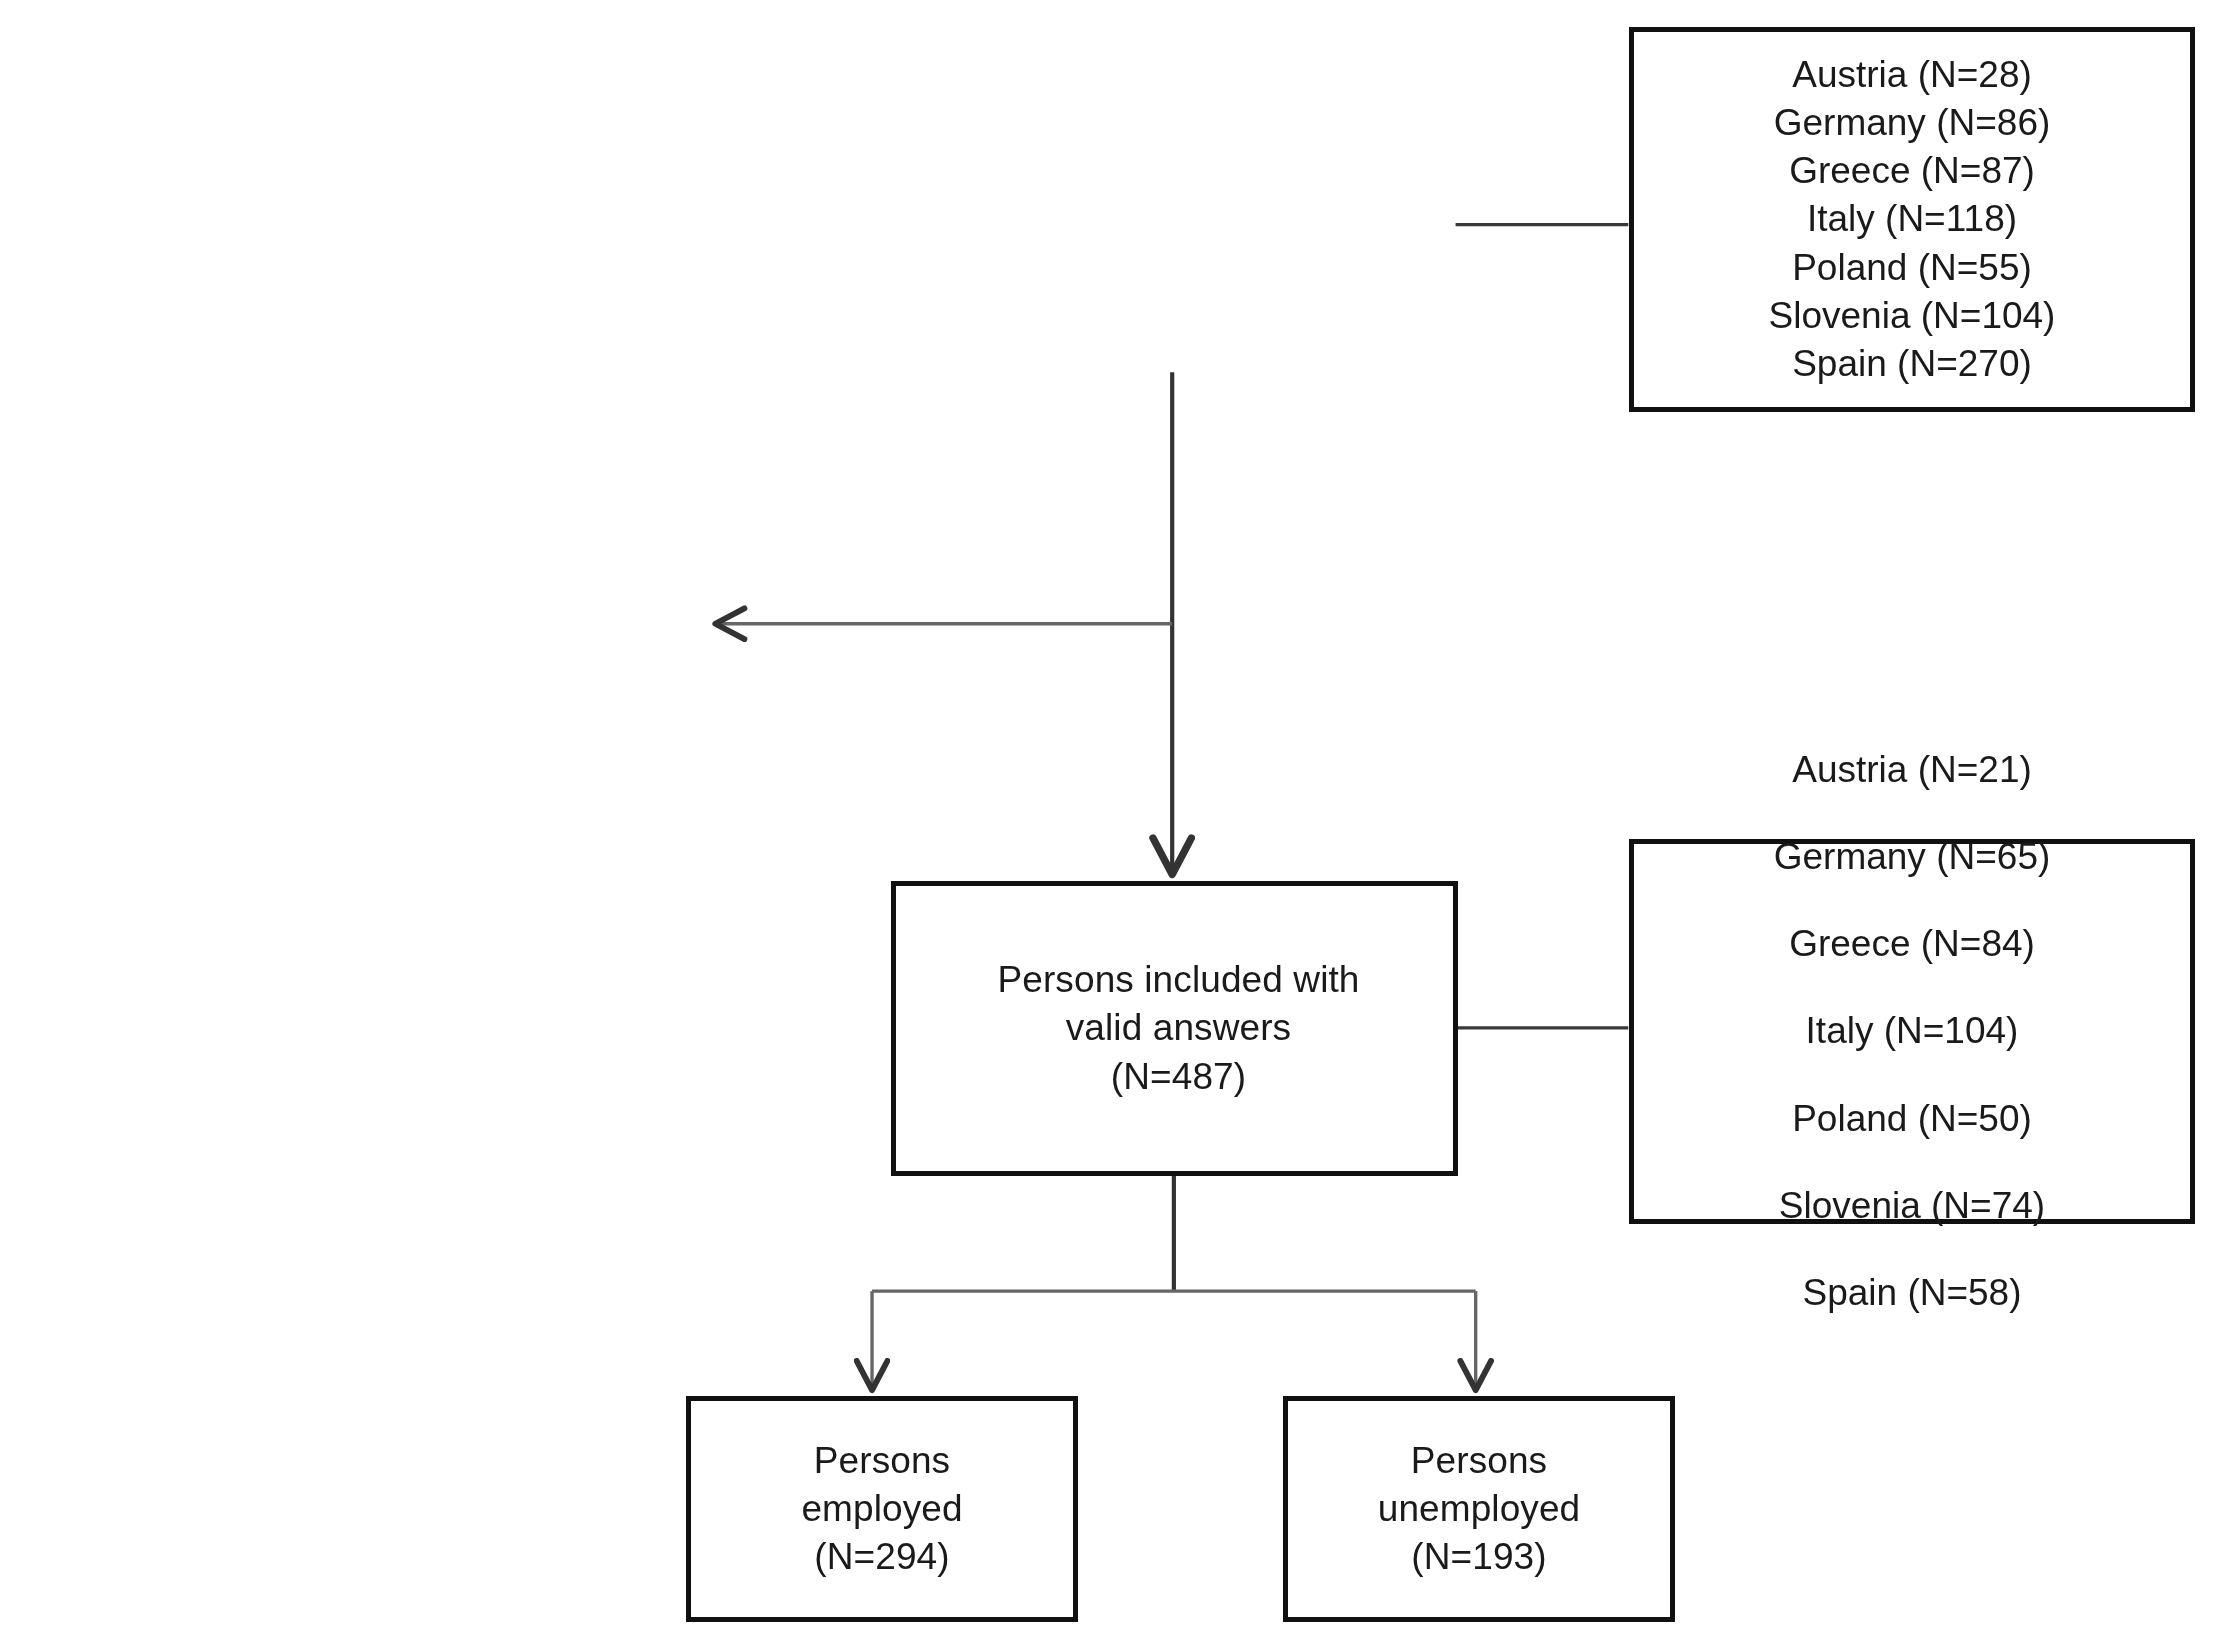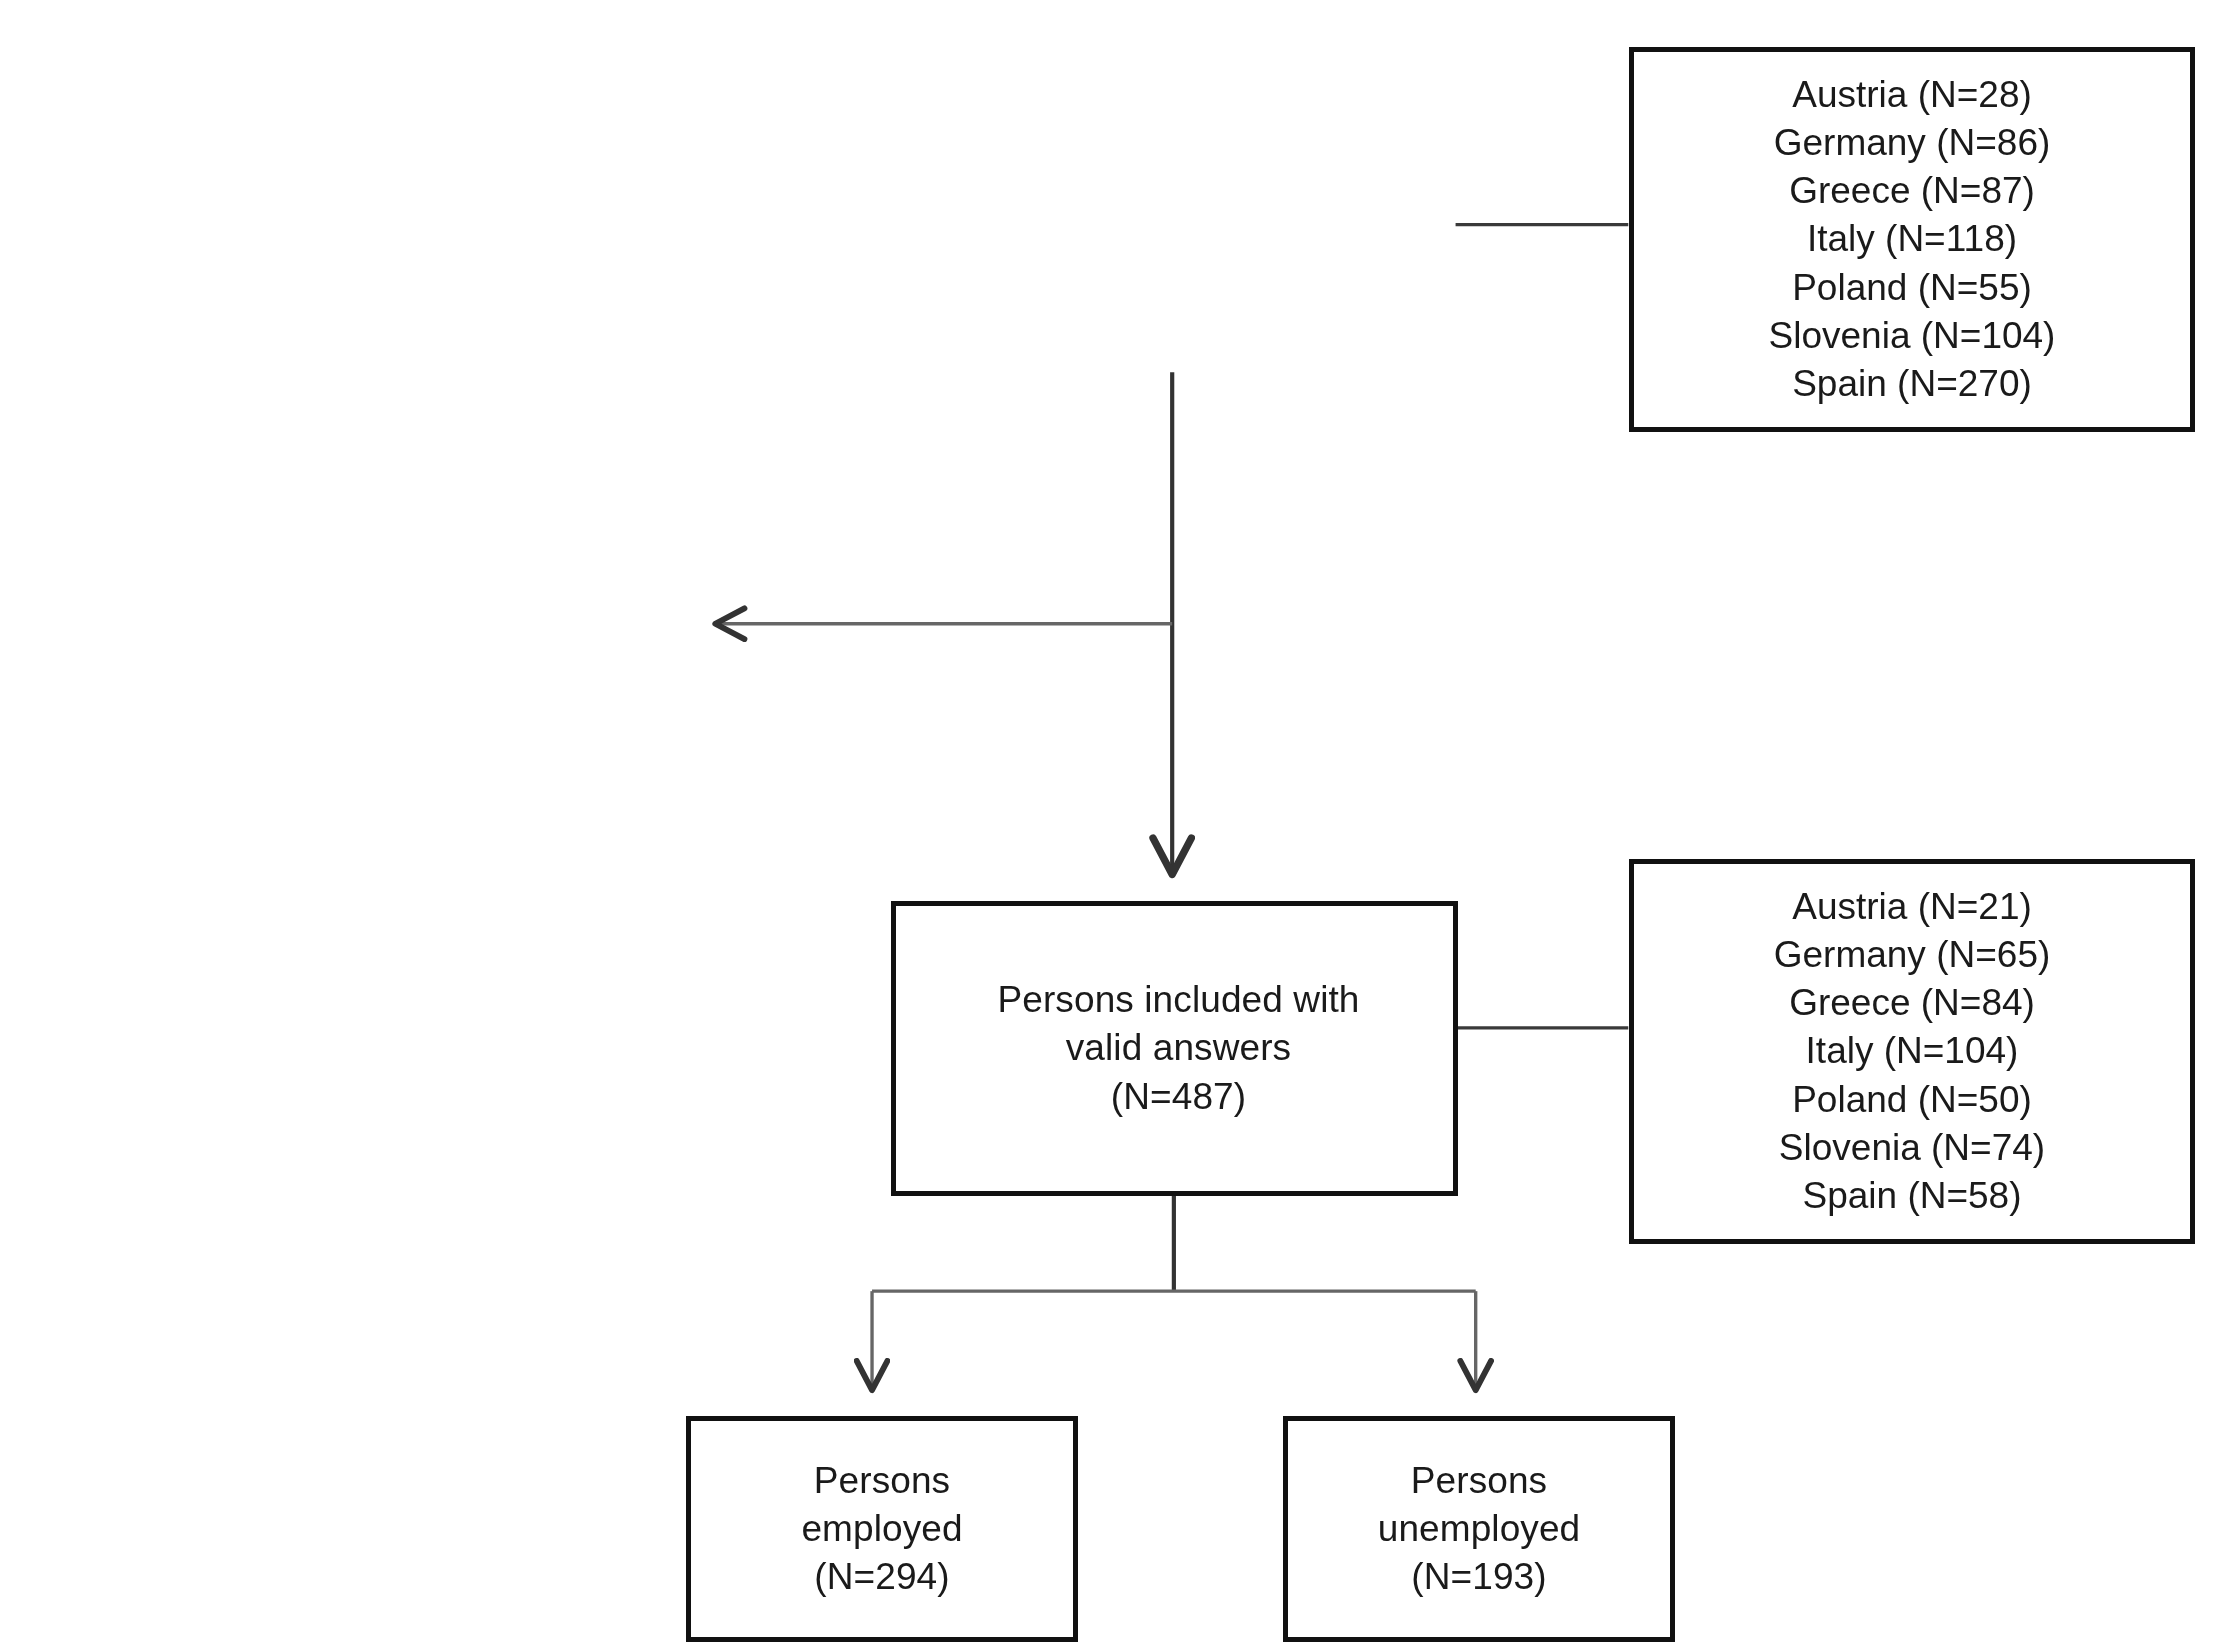--- a/index.html
+++ b/index.html
@@ -27,21 +27,20 @@
   }
   .node-box {
     position: absolute;
     box-sizing: border-box;
     background: #ffffff;
     border: 5.9px solid #111111;
     display: flex;
     flex-direction: column;
     align-items: center;
     justify-content: center;
-    margin-top: 20px;
   }
   .node-text {
     text-align: center;
     font-size: 37px;
     line-height: 1.30;
     letter-spacing: 0.1px;
     color: #1a1a1a;
     white-space: pre-line;
   }
   .list-line {
@@ -49,21 +48,21 @@
     font-size: 37px;
     line-height: 1.30;
     color: #1a1a1a;
     white-space: nowrap;
   }
   
   #box-survey      { left: 889px; top: 77px;   width: 567px;  height: 295px; }
   #box-countries-1 { left: 1629px; top: 27px;   width: 566px;  height: 385px; }
   #box-excluded    { left: 32px;   top: 429px;  width: 678px;  height: 389px; }
   #box-included    { left: 891px; top: 881px; width: 567px;  height: 295px; padding-left: 8px; }
-  #box-countries-2 { left: 1629px; top: 839px; width: 566px;  height: 385px; }
+  #box-countries-2 { left: 1629px; top: 839px; width: 566px;  height: 385px; gap: 39px; }
   #box-employed    { left: 686px;  top: 1396px; width: 392px;  height: 226px; }
   #box-unemployed  { left: 1283px; top: 1396px; width: 392px;  height: 226px; }
 </style>
 </head>
 <body>
 
 <div id="page">
 
   <svg id="flow-svg" viewBox="0 0 2656 1968">
     <defs>

